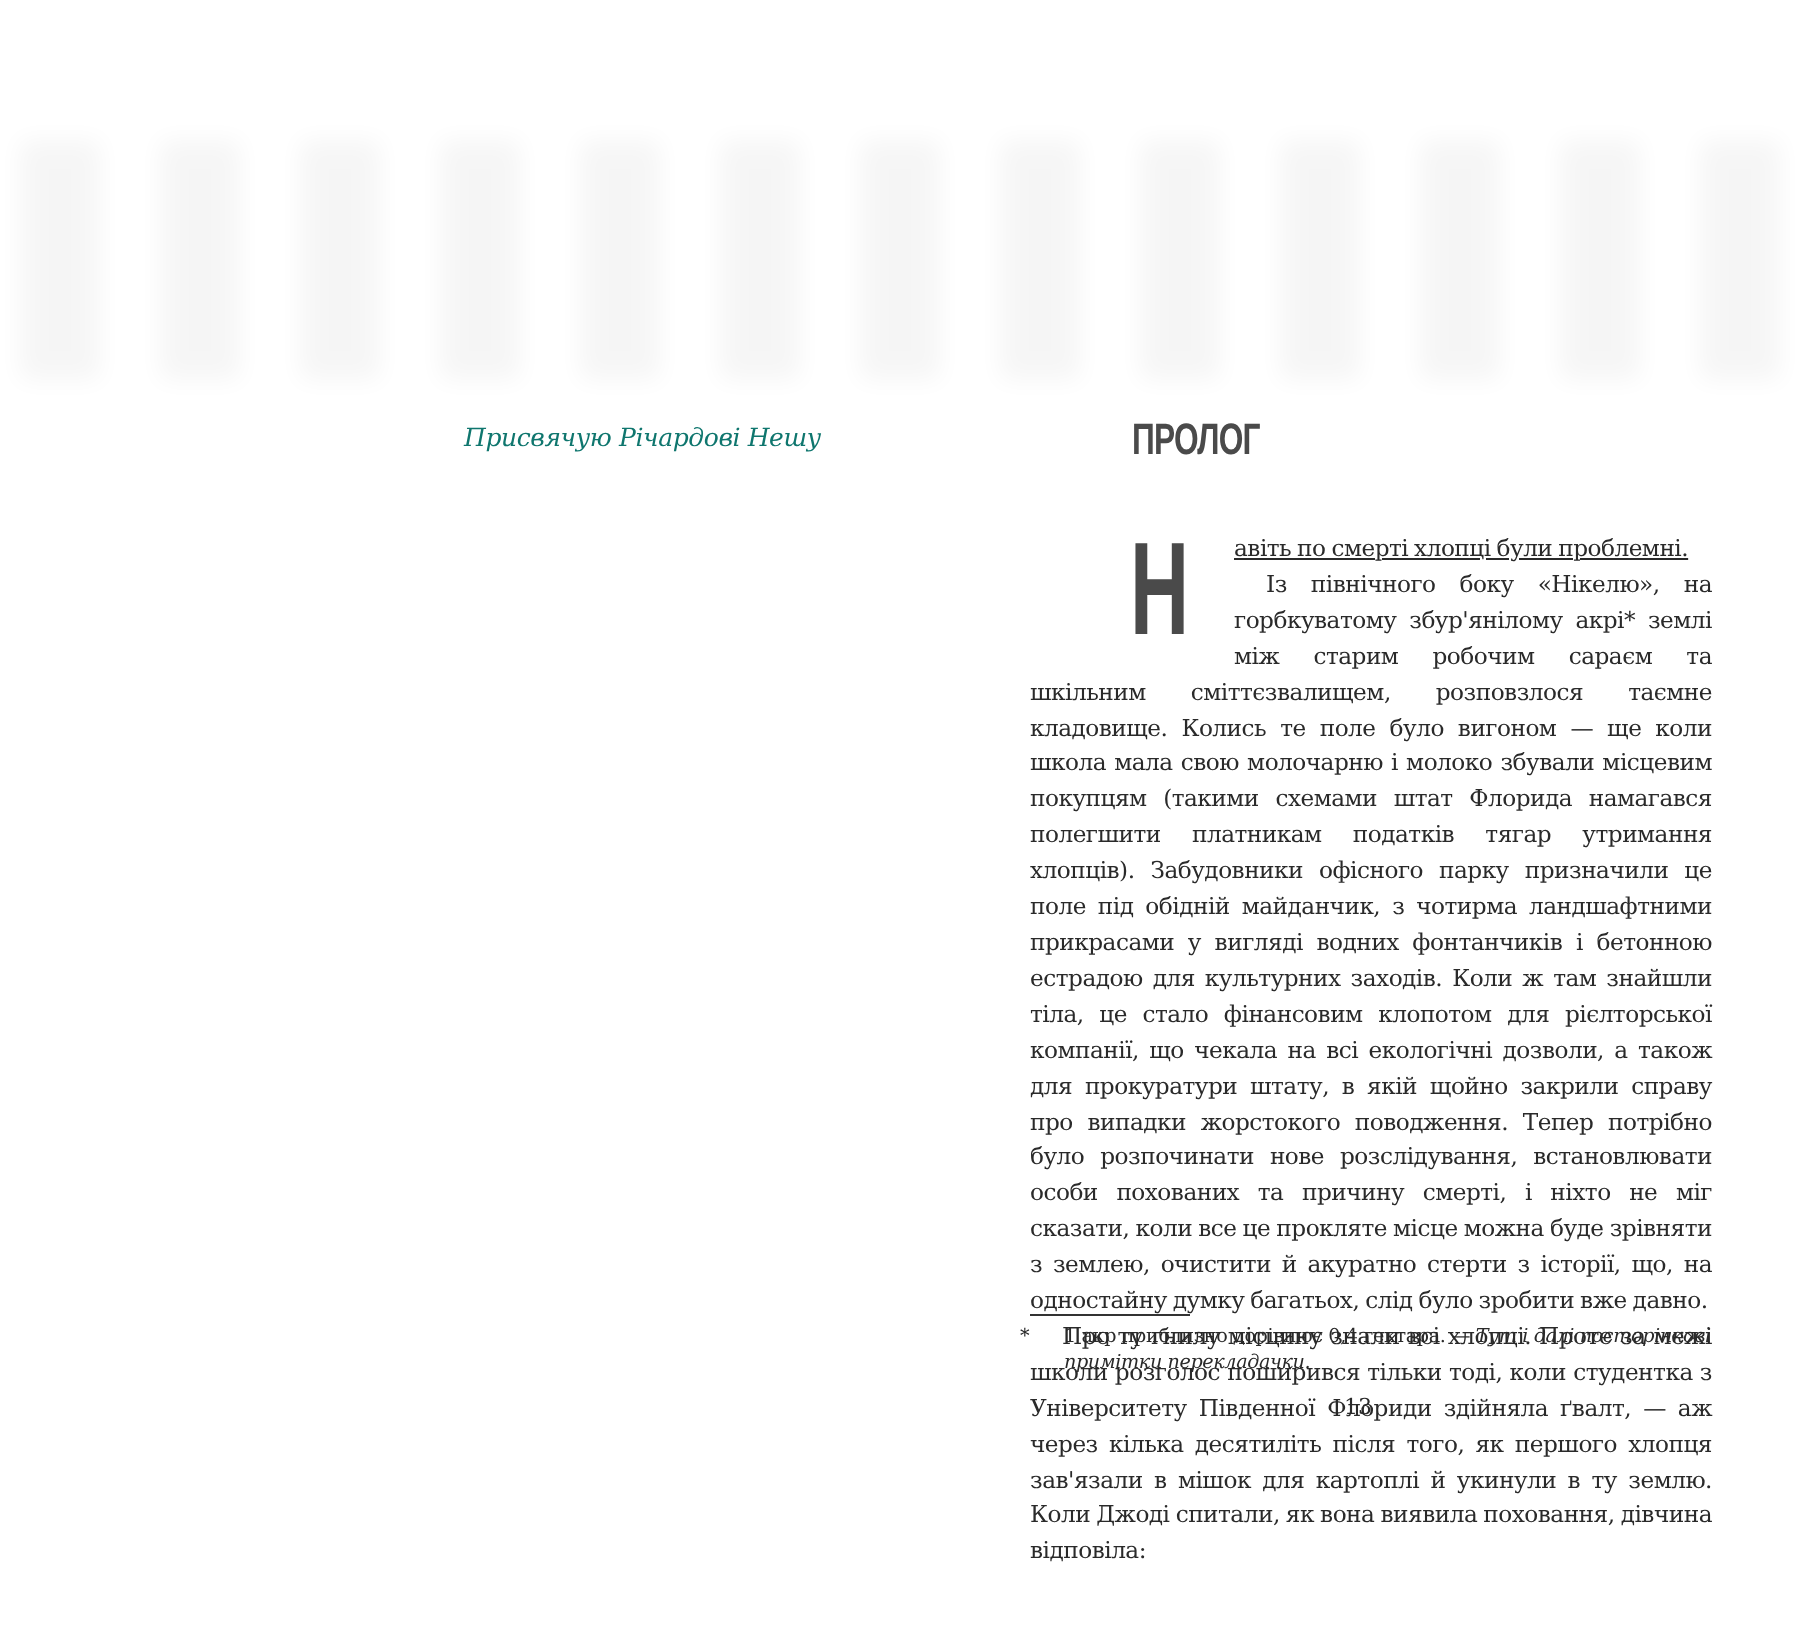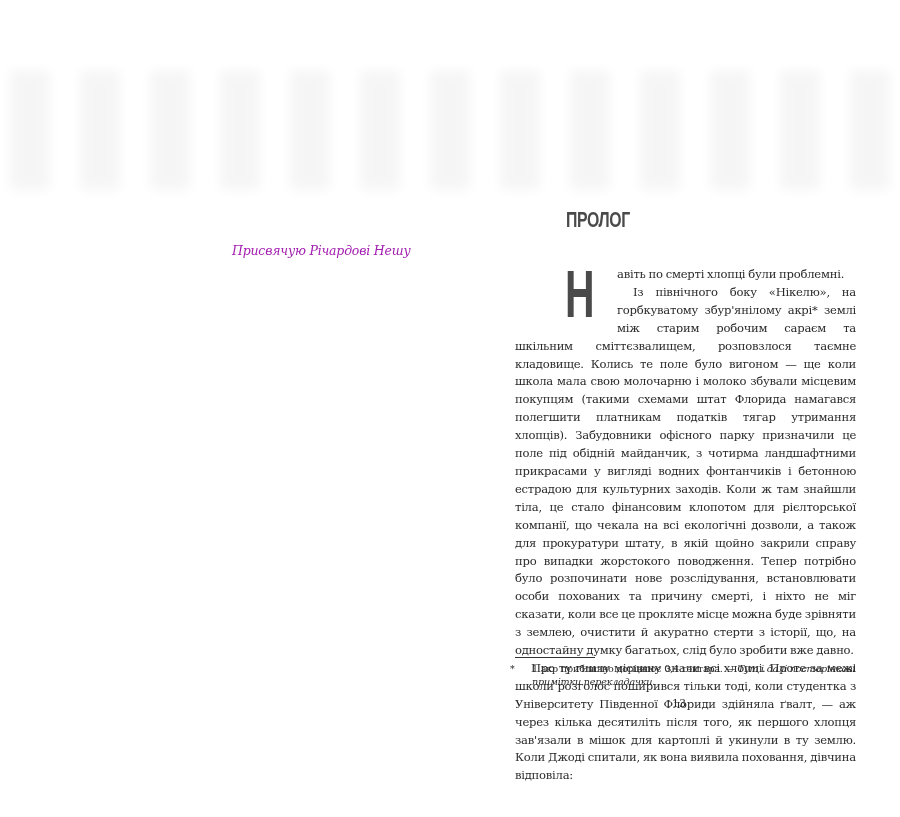--- a/index.html
+++ b/index.html
@@ -33,24 +33,23 @@
       width: 450px;
       height: 817px;
     }
     .dedication {
       position: absolute;
       left: 232px;
       top: 211px;
       font-family: "DejaVu Serif", serif;
       font-style: italic;
       font-size: 12.5px;
-      color: #a21caf;
+      color: #0f766e;
       white-space: nowrap;
       letter-spacing: -0.2px;
-      margin-top: 32px;
     }
     .chapter-title {
       position: absolute;
       left: 566px;
       top: 207px;
       font-family: "Liberation Sans", sans-serif;
       font-weight: bold;
       font-size: 22px;
       color: #4a4a4a;
       letter-spacing: -0.5px;
@@ -69,20 +68,21 @@
     }
     .body-text p {
       margin: 0;
       text-align: justify;
       text-indent: 16px;
       letter-spacing: -0.25px;
       word-spacing: -0.5px;
     }
     .body-text p.first {
       text-indent: 0;
+      text-decoration: underline;
     }
     .dropcap {
       float: left;
       width: 46px;
       height: 52px;
       margin: 2px 6px 0 0;
       position: relative;
       color: #4a4a4a;
       margin-left: 50px;
     }

